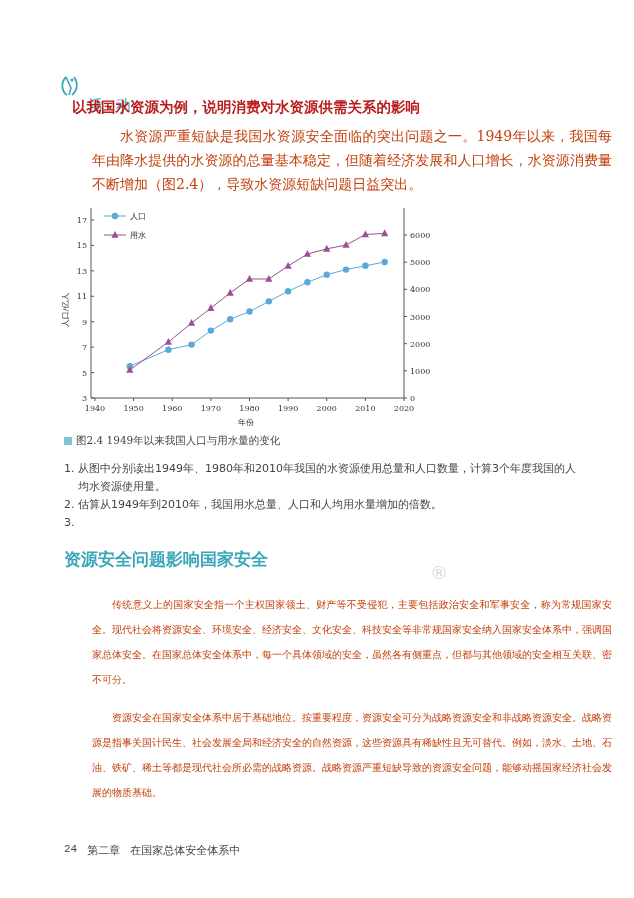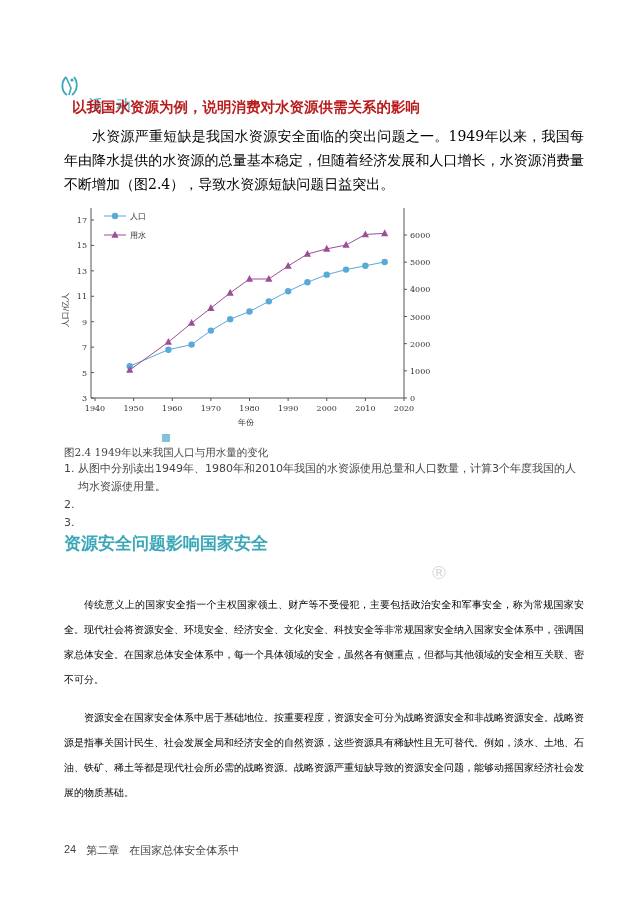--- a/index.html
+++ b/index.html
@@ -1,34 +1,34 @@
 <!DOCTYPE html>
 <html><head>
 <meta charset="utf-8">
 <style>
   html,body{margin:0;padding:0;background:#ffffff;}
   body{width:634px;height:898px;position:relative;overflow:hidden;font-family:"DejaVu Serif","Liberation Serif",serif;color:#2b2b2b;}
   .abs{position:absolute;}
   .activity{left:60px;top:60px;display:flex;align-items:center;gap:6px;}
   .activity-label{font-family:"DejaVu Sans","Liberation Sans",sans-serif;color:#3aa7b8;font-size:15px;letter-spacing:4px;margin-top:36px;}
   .q-title{left:64px;top:98px;font-size:14.5px;font-weight:bold;color:#b91c1c;font-family:"DejaVu Sans","Liberation Sans",sans-serif;margin-left:8px;}
-  .para{font-size:14px;line-height:24px;color:#000000;text-align:justify;}
+  .para{font-size:14px;line-height:24px;color:#c2410c;text-align:justify;margin-left:28px;}
   .p1{left:64px;top:124px;width:520px;}
   .indent{text-indent:2em;}
   .chart{left:40px;top:200px;}
-  .caption{left:64px;top:434px;font-size:10.5px;color:#444;display:flex;align-items:center;gap:4px;flex-direction:column;}
+  .caption{left:64px;top:434px;font-size:10.5px;color:#444;display:flex;align-items:center;gap:4px;}
   .cap-sq{width:8px;height:8px;background:#7fc3d6;display:inline-block;}
   .qlist{left:64px;top:460px;width:520px;font-family:"DejaVu Sans","Liberation Sans",sans-serif;font-size:11px;color:#444;line-height:18px;}
   .qlist .item{display:flex;}
   .qlist .num{width:14px;flex:none;}
-  .section-title{left:64px;top:532px;font-family:"DejaVu Sans","Liberation Sans",sans-serif;font-size:17px;font-weight:bold;color:#3aa7b8;}
+  .section-title{left:64px;top:548px;font-family:"DejaVu Sans","Liberation Sans",sans-serif;font-size:17px;font-weight:bold;color:#3aa7b8;}
   .p2{left:64px;top:592px;width:520px;line-height:25px;font-size:10px;}
   .p3{left:64px;top:705px;width:520px;line-height:25px;font-size:10px;}
   .footer{left:64px;top:843px;font-size:11px;color:#444;display:flex;gap:10px;}
-  .footer .pg{font-family:Liberation Sans, sans-serif;}
+  .footer .pg{font-family:Liberation Mono, monospace;}
   .watermark{left:430px;top:562px;font-size:18px;color:#d8d8d8;font-family:"DejaVu Sans",sans-serif;}
 </style>
 </head>
 <body>
 
 <div class="abs activity">
   <span>
     <svg width="22" height="24" viewBox="0 0 22 24">
       <path d="M6 3 C1 8,1 17,7 21" stroke="#3aa7b8" stroke-width="1.8" fill="none"></path>
       <path d="M14 3 C18 8,18 16,12 21" stroke="#3aa7b8" stroke-width="1.8" fill="none"></path>
@@ -141,20 +141,21 @@
   <span>图2.4   1949年以来我国人口与用水量的变化</span>
 </div>
 
 <div class="abs qlist">
   <div class="item">
     <span class="num">1.</span>
     <span>从图中分别读出1949年、1980年和2010年我国的水资源使用总量和人口数量，计算3个年度我国的人均水资源使用量。</span>
   </div>
   <div class="item">
     <span class="num">2.</span>
+    <span>估算从1949年到2010年，我国用水总量、人口和人均用水量增加的倍数。</span>
   </div>
   <div class="item">
     <span class="num">3.</span>
   </div>
 </div>
 
 <div class="abs section-title">资源安全问题影响国家安全</div>
 
 <div class="abs watermark">®</div>
 

